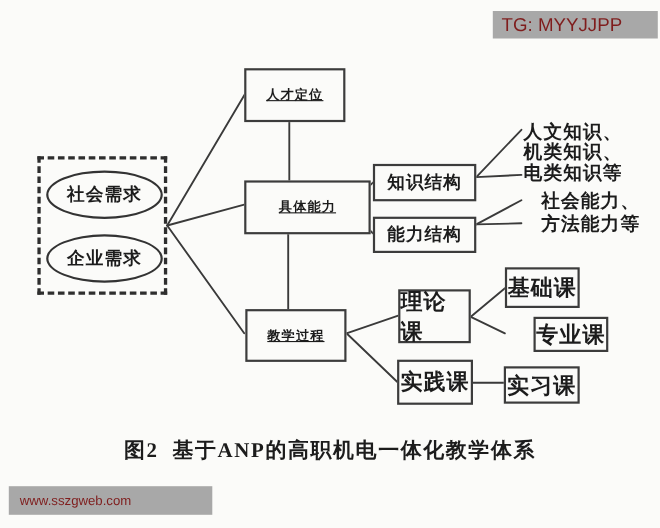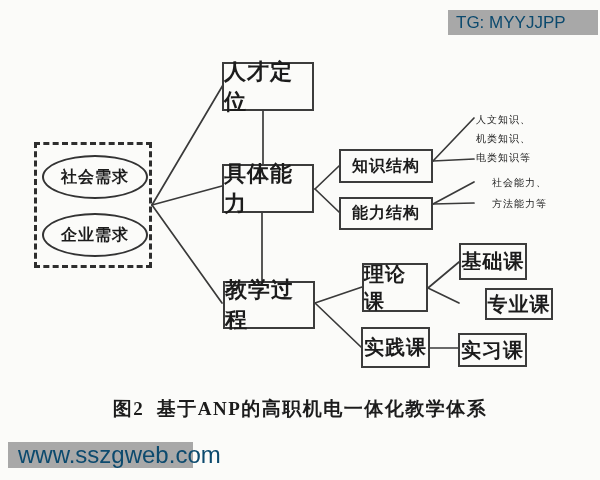--- a/index.html
+++ b/index.html
@@ -50,60 +50,60 @@
     position: absolute;
     border: 2px solid #3c3c3c;
     box-sizing: border-box;
     display: flex;
     align-items: center;
     justify-content: center;
     font-weight: bold;
     background: #fbfbf9;
     letter-spacing: 1px;
   }
-  .node.big { font-size: 22px; }
+  .node.big { font-size: 12px; text-decoration: underline; }
   .node.mid { font-size: 16px; }
   .node.small { font-size: 20px; }
   .detail-block {
     position: absolute;
-    font-size: 10px;
-    font-weight: normal;
+    font-size: 17px;
+    font-weight: bold;
     letter-spacing: 1px;
     white-space: nowrap;
   }
   .detail-block .detail-line { display: block; }
   .caption {
     position: absolute;
     left: 0; right: 0;
     top: 396px;
     text-align: center;
     font-size: 19px;
     font-weight: bold;
     letter-spacing: 1.5px;
     white-space: pre;
   }
   .watermark {
     position: absolute;
     background: #a8a8a8;
-    color: #0c4a6e;
+    color: #7f1d1d;
     font-family: "Liberation Sans", "DejaVu Sans", sans-serif;
     display: flex;
     align-items: center;
     box-sizing: border-box;
   }
   .wm-top-right {
     left: 448px; top: 10px;
     width: 150px; height: 25px;
     font-size: 17px;
     padding-left: 8px;
   }
   .wm-bottom-left {
     left: 8px; top: 442px;
     width: 185px; height: 26px;
-    font-size: 24px;
+    font-size: 12px;
     padding-left: 10px;
   }
 </style>
 </head>
 <body>
 
 <div class="stage">
 
   <svg class="lines" viewBox="0 0 600 480">
 
@@ -130,21 +130,21 @@
     <line x1="428" y1="288" x2="459" y2="303"></line>
 
     <line x1="430" y1="348" x2="458" y2="348"></line>
   </svg>
 
   <div class="dashed-group"></div>
   <div class="ellipse" style="left:42px; top:155px;">社会需求</div>
   <div class="ellipse" style="left:42px; top:213px;text-align:right;">企业需求</div>
 
   <div class="node big" style="left:222px; top:62px;  width:92px; height:49px;">人才定位</div>
-  <div class="node big" style="left:222px; top:164px; width:92px; height:49px;">具体能力</div>
+  <div class="node big" style="left:222px; top:164px; width:115px; height:49px;">具体能力</div>
   <div class="node mid" style="left:339px; top:149px; width:94px; height:34px;">知识结构</div>
 
   <div class="node big" style="left:223px; top:281px; width:92px; height:48px;">教学过程</div>
   <div class="node mid" style="left:339px; top:197px; width:94px; height:33px;">能力结构</div>
 
   <div class="detail-block" style="left:476px; top:110px; line-height:19px;">
     <span class="detail-line">人文知识、</span>
     <span class="detail-line">机类知识、</span>
     <span class="detail-line">电类知识等</span>
   </div>

